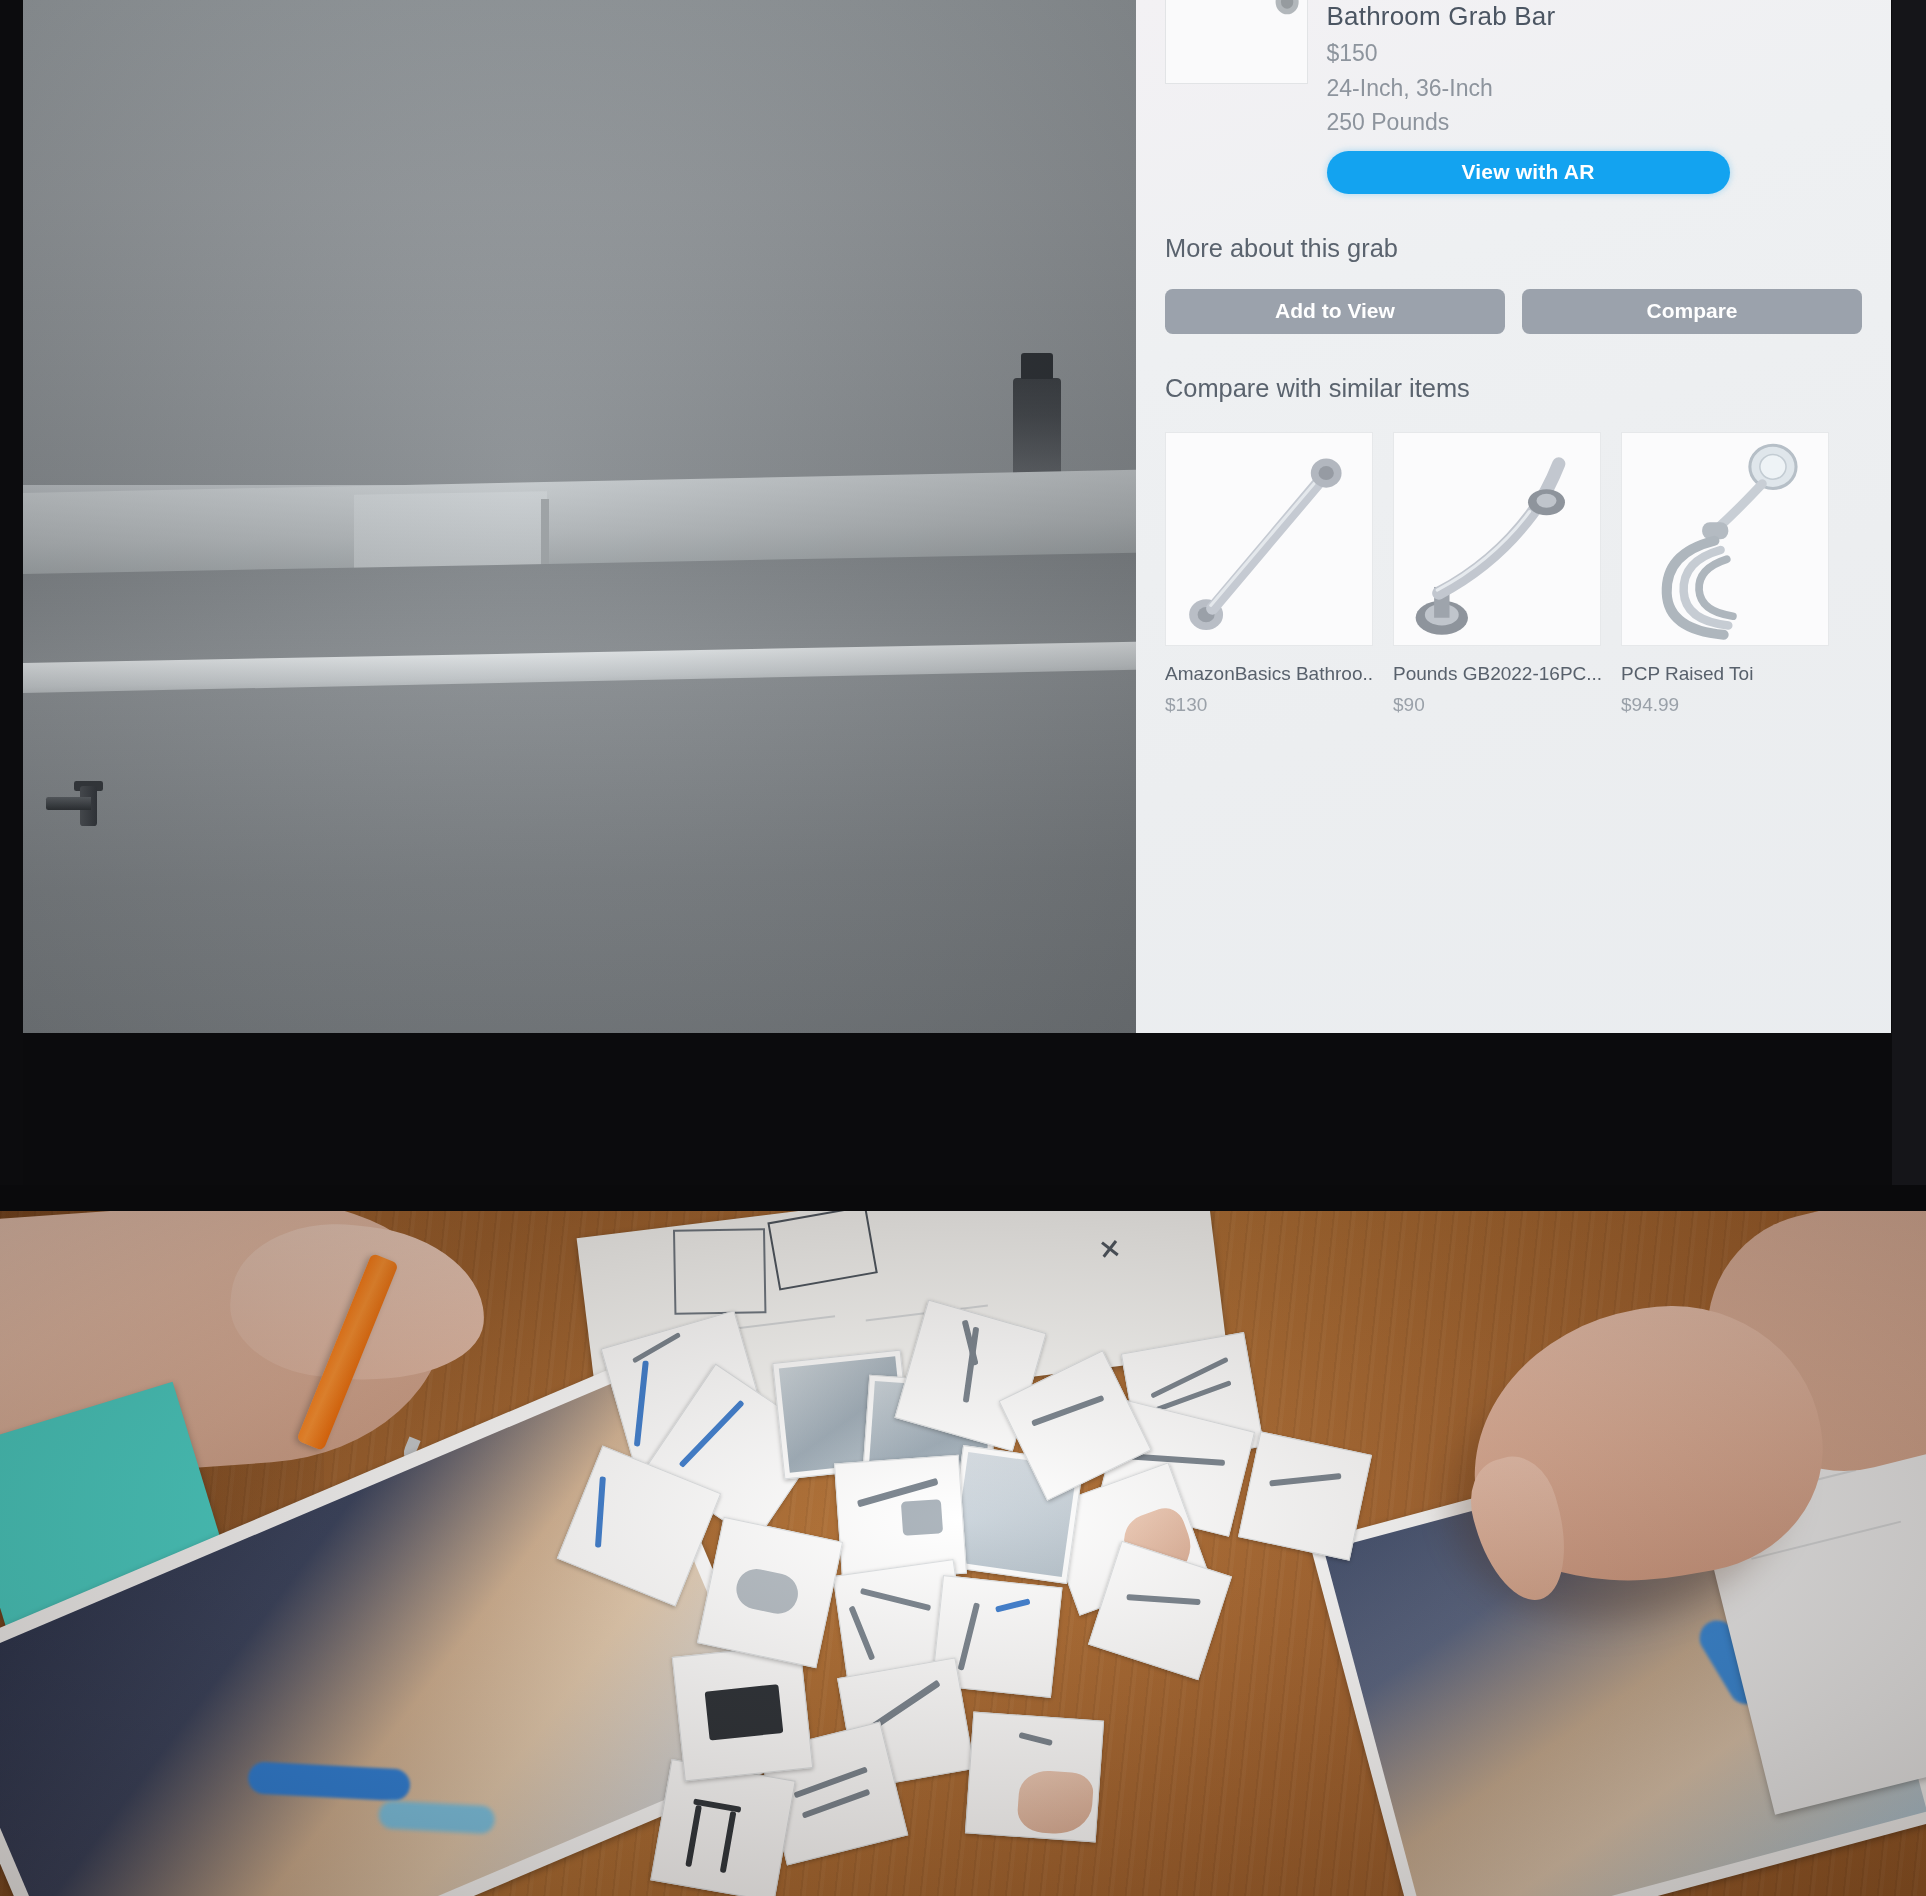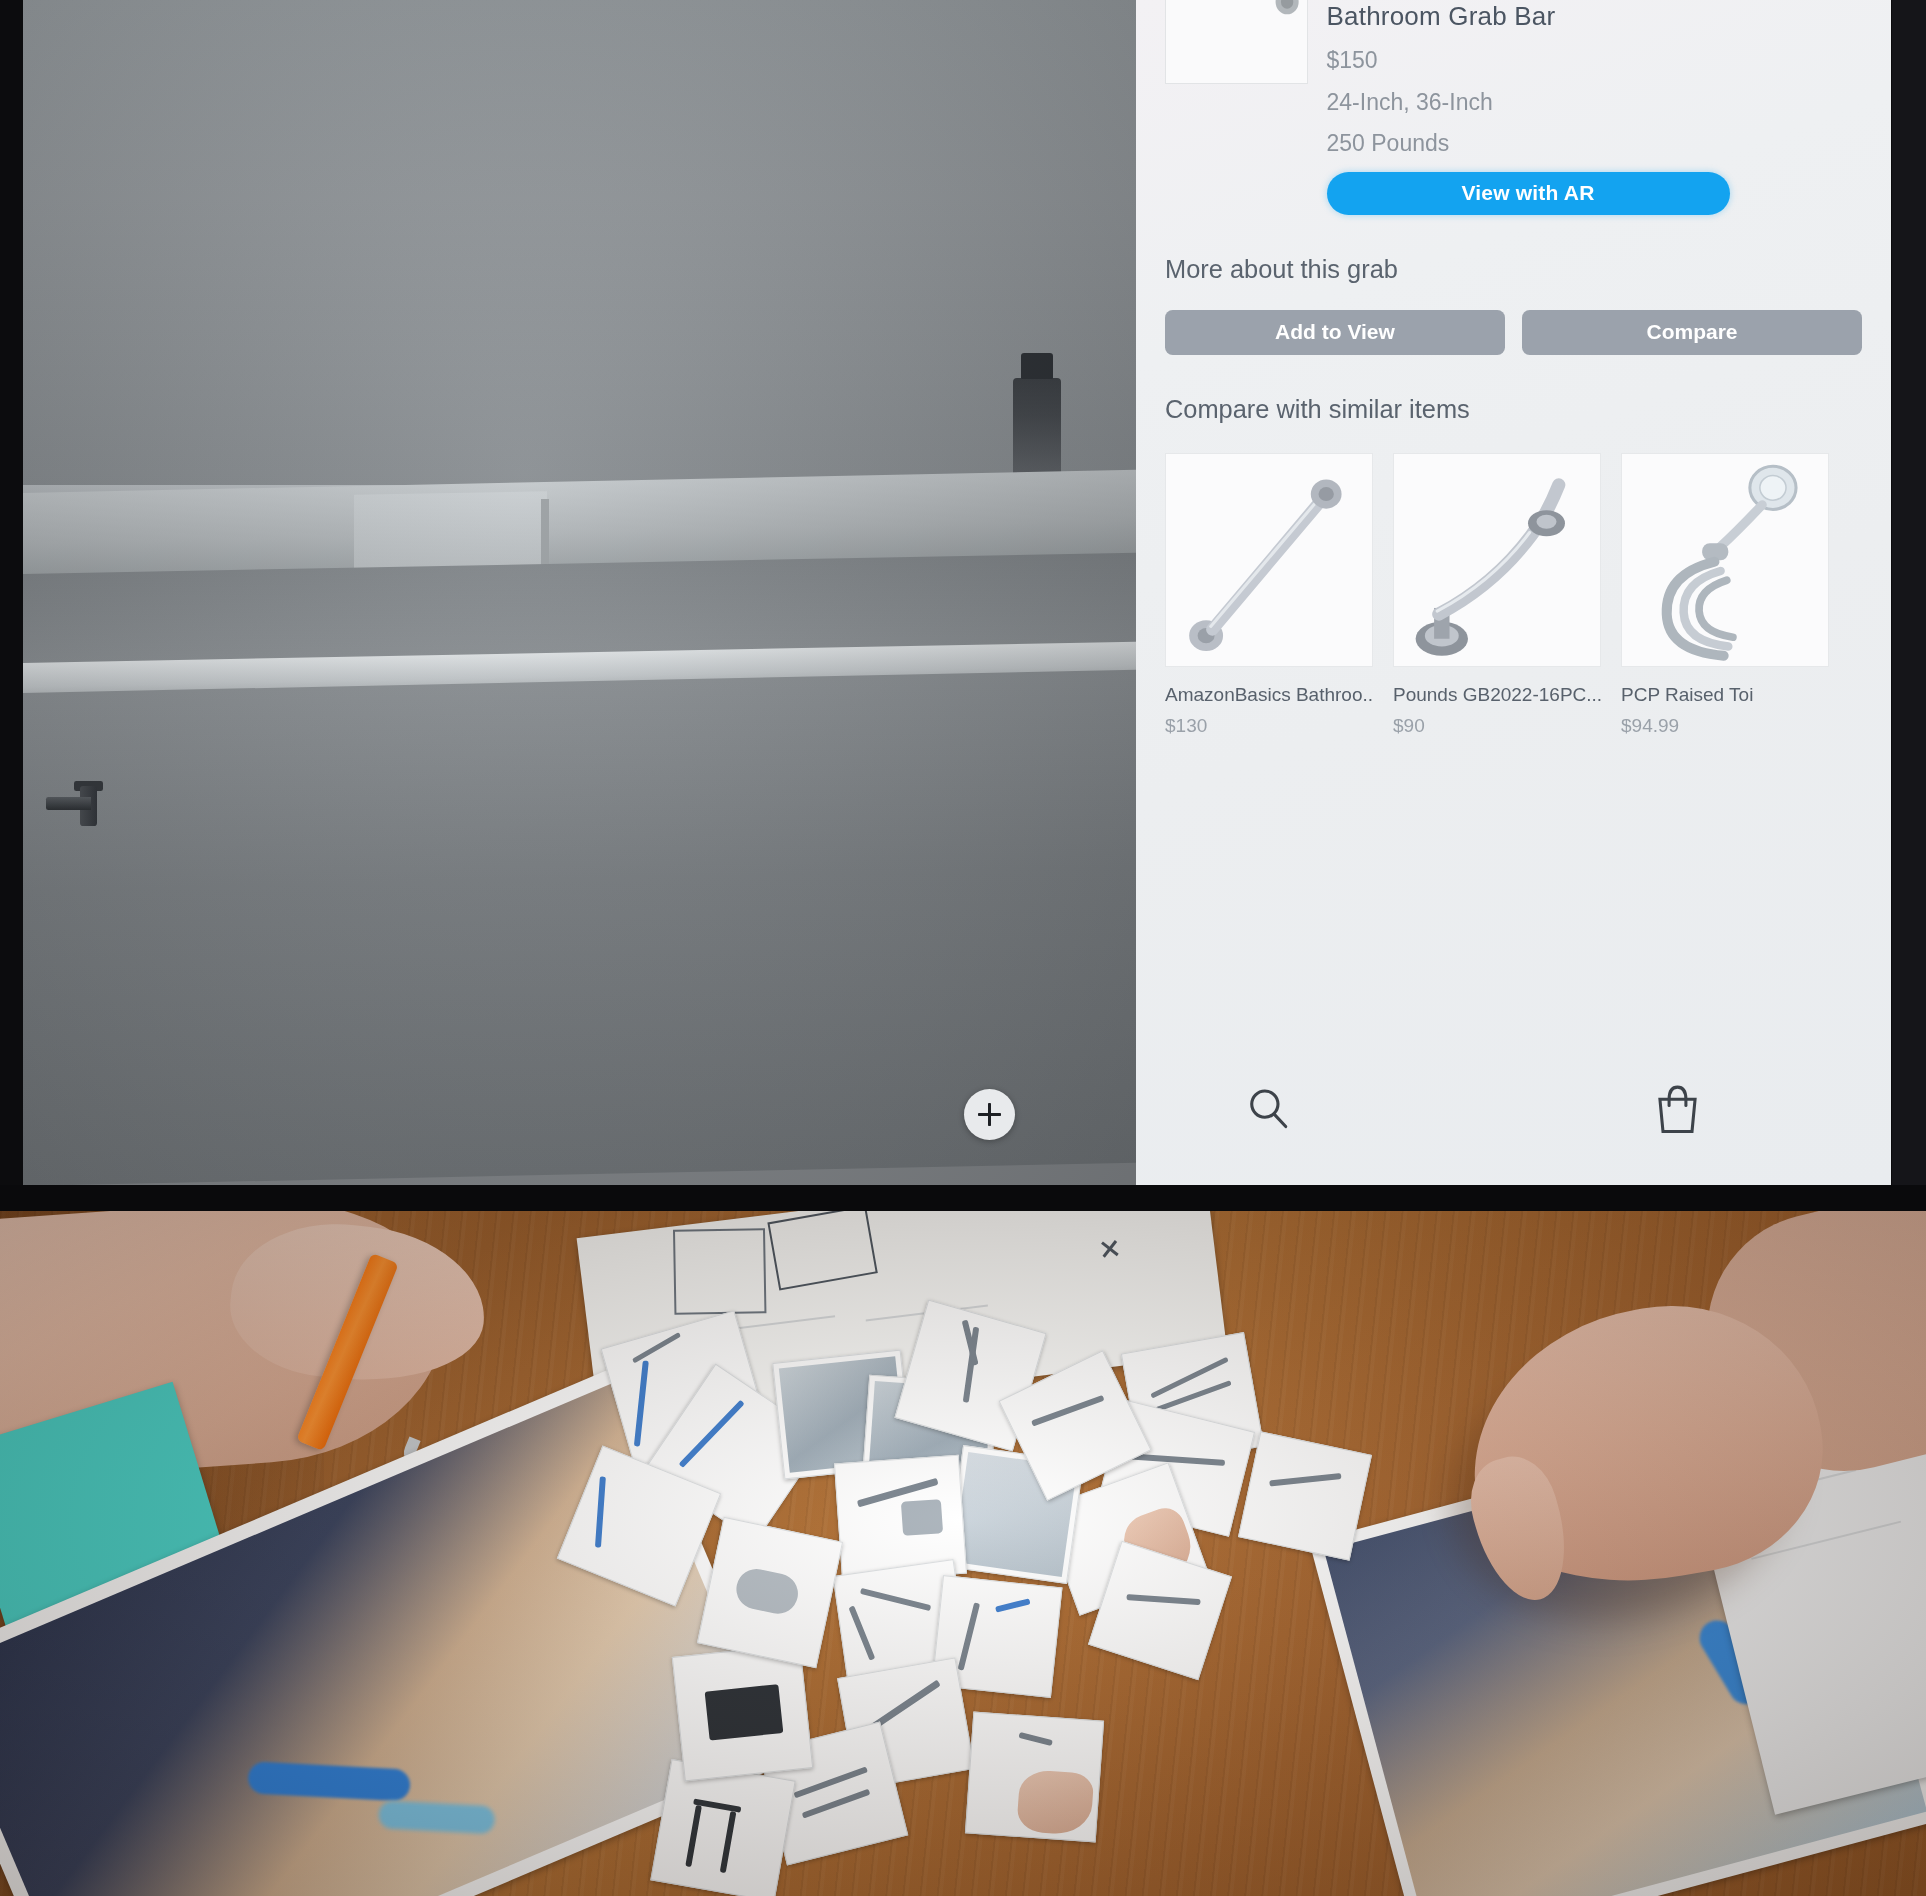--- a/index.html
+++ b/index.html
@@ -8,21 +8,21 @@
     font-family:"Liberation Sans", sans-serif;
     background:#0a0a0c; overflow:hidden; position:relative;
   }
 
   
   #monitor { position:absolute; left:0; top:0; width:1926px; height:1211px; background:#0b0b0d; }
   #bezel-left   { position:absolute; left:0;    top:0; width:23px;  height:1211px; background:#0c0c0e; z-index:5;}
   #bezel-right  { position:absolute; left:1892px; top:0; width:35px; height:1211px; background:#151519; z-index:5;}
   #bezel-bottom { position:absolute; left:0; top:1185px; width:1926px; height:26px; background:#0a0a0c; z-index:5;}
 
-  #screen { position:absolute; left:23px; top:0; width:1869px; height:1185px; overflow:hidden;text-decoration:underline; }
+  #screen { position:absolute; left:23px; top:0; width:1869px; height:1033px; overflow:hidden;text-decoration:underline; }
 
   
   #ar-view {
     position:absolute; left:0; top:0; width:1113px; height:1185px;
     background:linear-gradient(178deg,#8d9195 0%,#8a8e92 18%,#919599 34%,#8b8f93 46%,#7f8budefined 47%);
     background-color:#8b8f93;
     overflow:hidden;
   }
   .ar-wall {
     position:absolute; left:0; top:0; width:100%; height:493px;
@@ -127,21 +127,21 @@
     width:143px; height:200px; background:#fafafb;
     border:0.8px solid #e2e4e6; flex-shrink:0; position:relative; overflow:hidden;
   }
   .grab-bar-svg { position:absolute; left:0; top:0; }
 
   #hero-info { flex:1; padding-top:117px; }
   #hero-info .p-title {
     font-size:26px; color:#4b5562; font-weight:400; letter-spacing:0.2px; line-height:1.2;
   }
   #hero-info .p-line {
-    font-size:23px; color:#8d949d; font-weight:400; margin-top:15px; line-height:1.15;
+    font-size:23px; color:#8d949d; font-weight:400; margin-top:8px; line-height:1.15;
   }
   #view-ar-btn {
     margin-top:15.4px; width:403px; height:43px; background:#13a3f0;
     border-radius:21.6px; display:flex; align-items:center; justify-content:center;
     color:#ffffff; font-size:21px; font-weight:bold; letter-spacing:0.2px;
     box-shadow:0 0 7.7px rgba(19,163,240,0.35);
   }
 
   .section-title {
     font-size:25.4px; color:#5a636e; font-weight:400; margin-top:40px; padding:0 29px;

